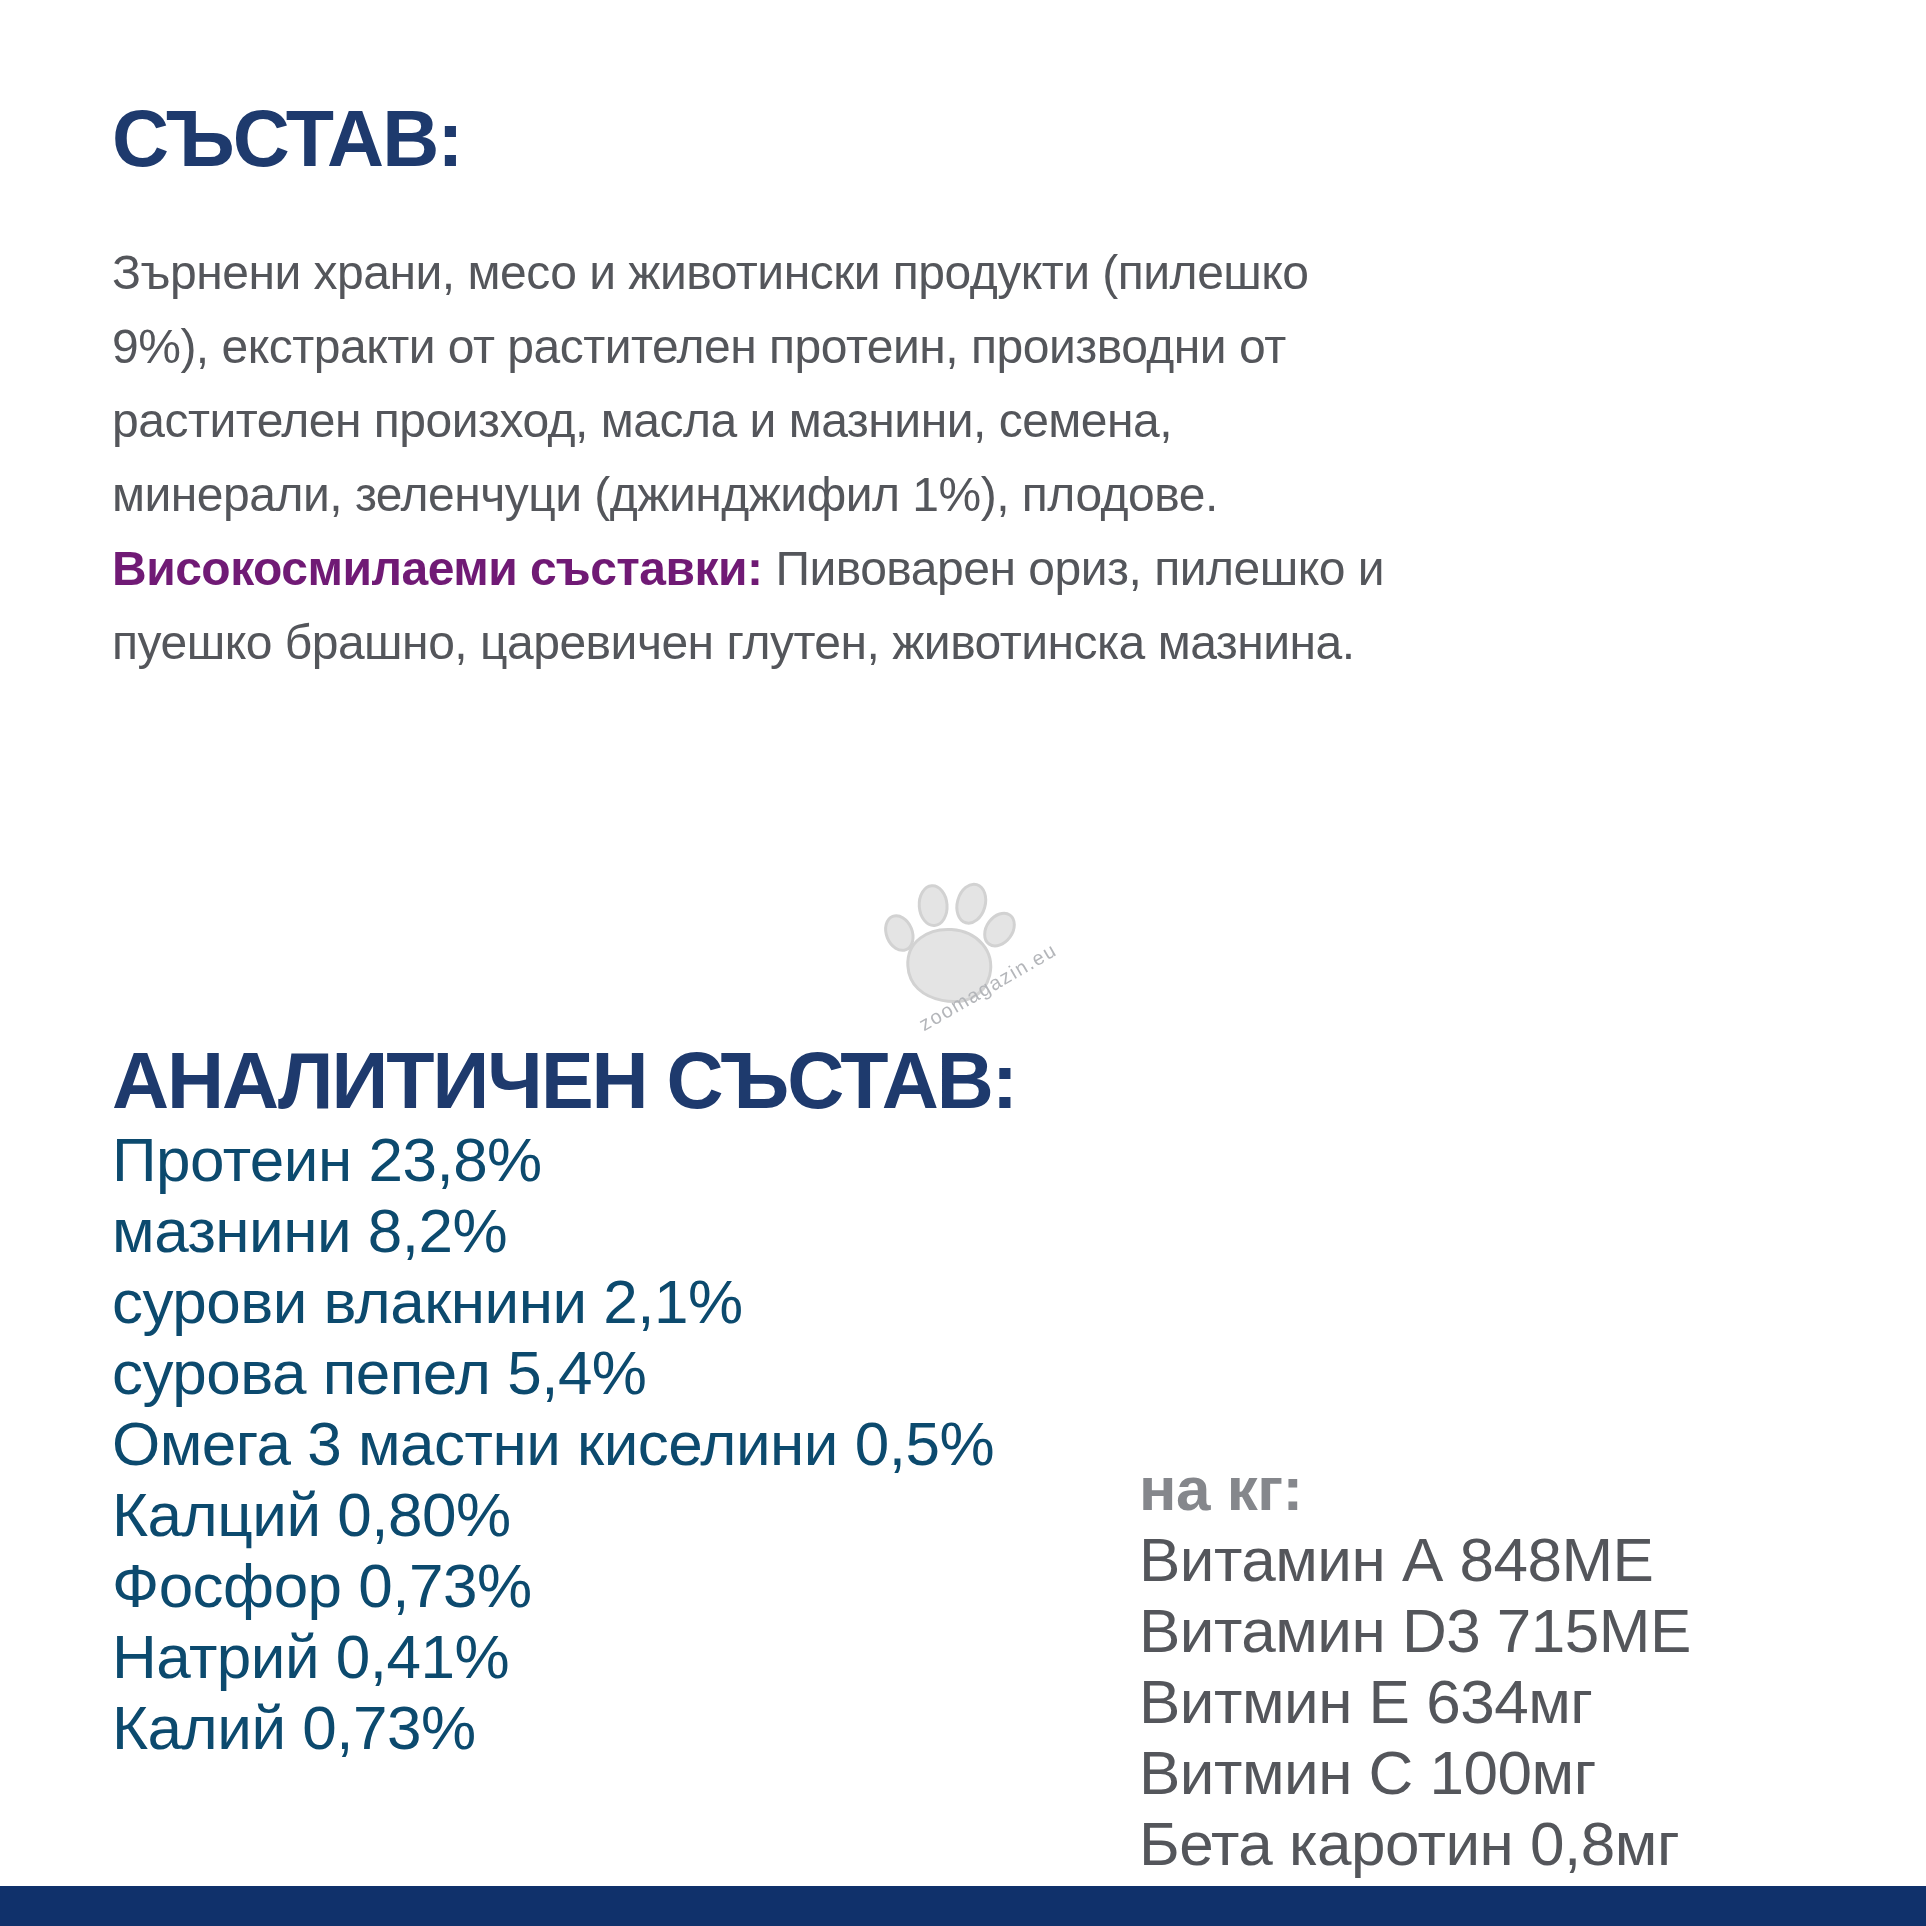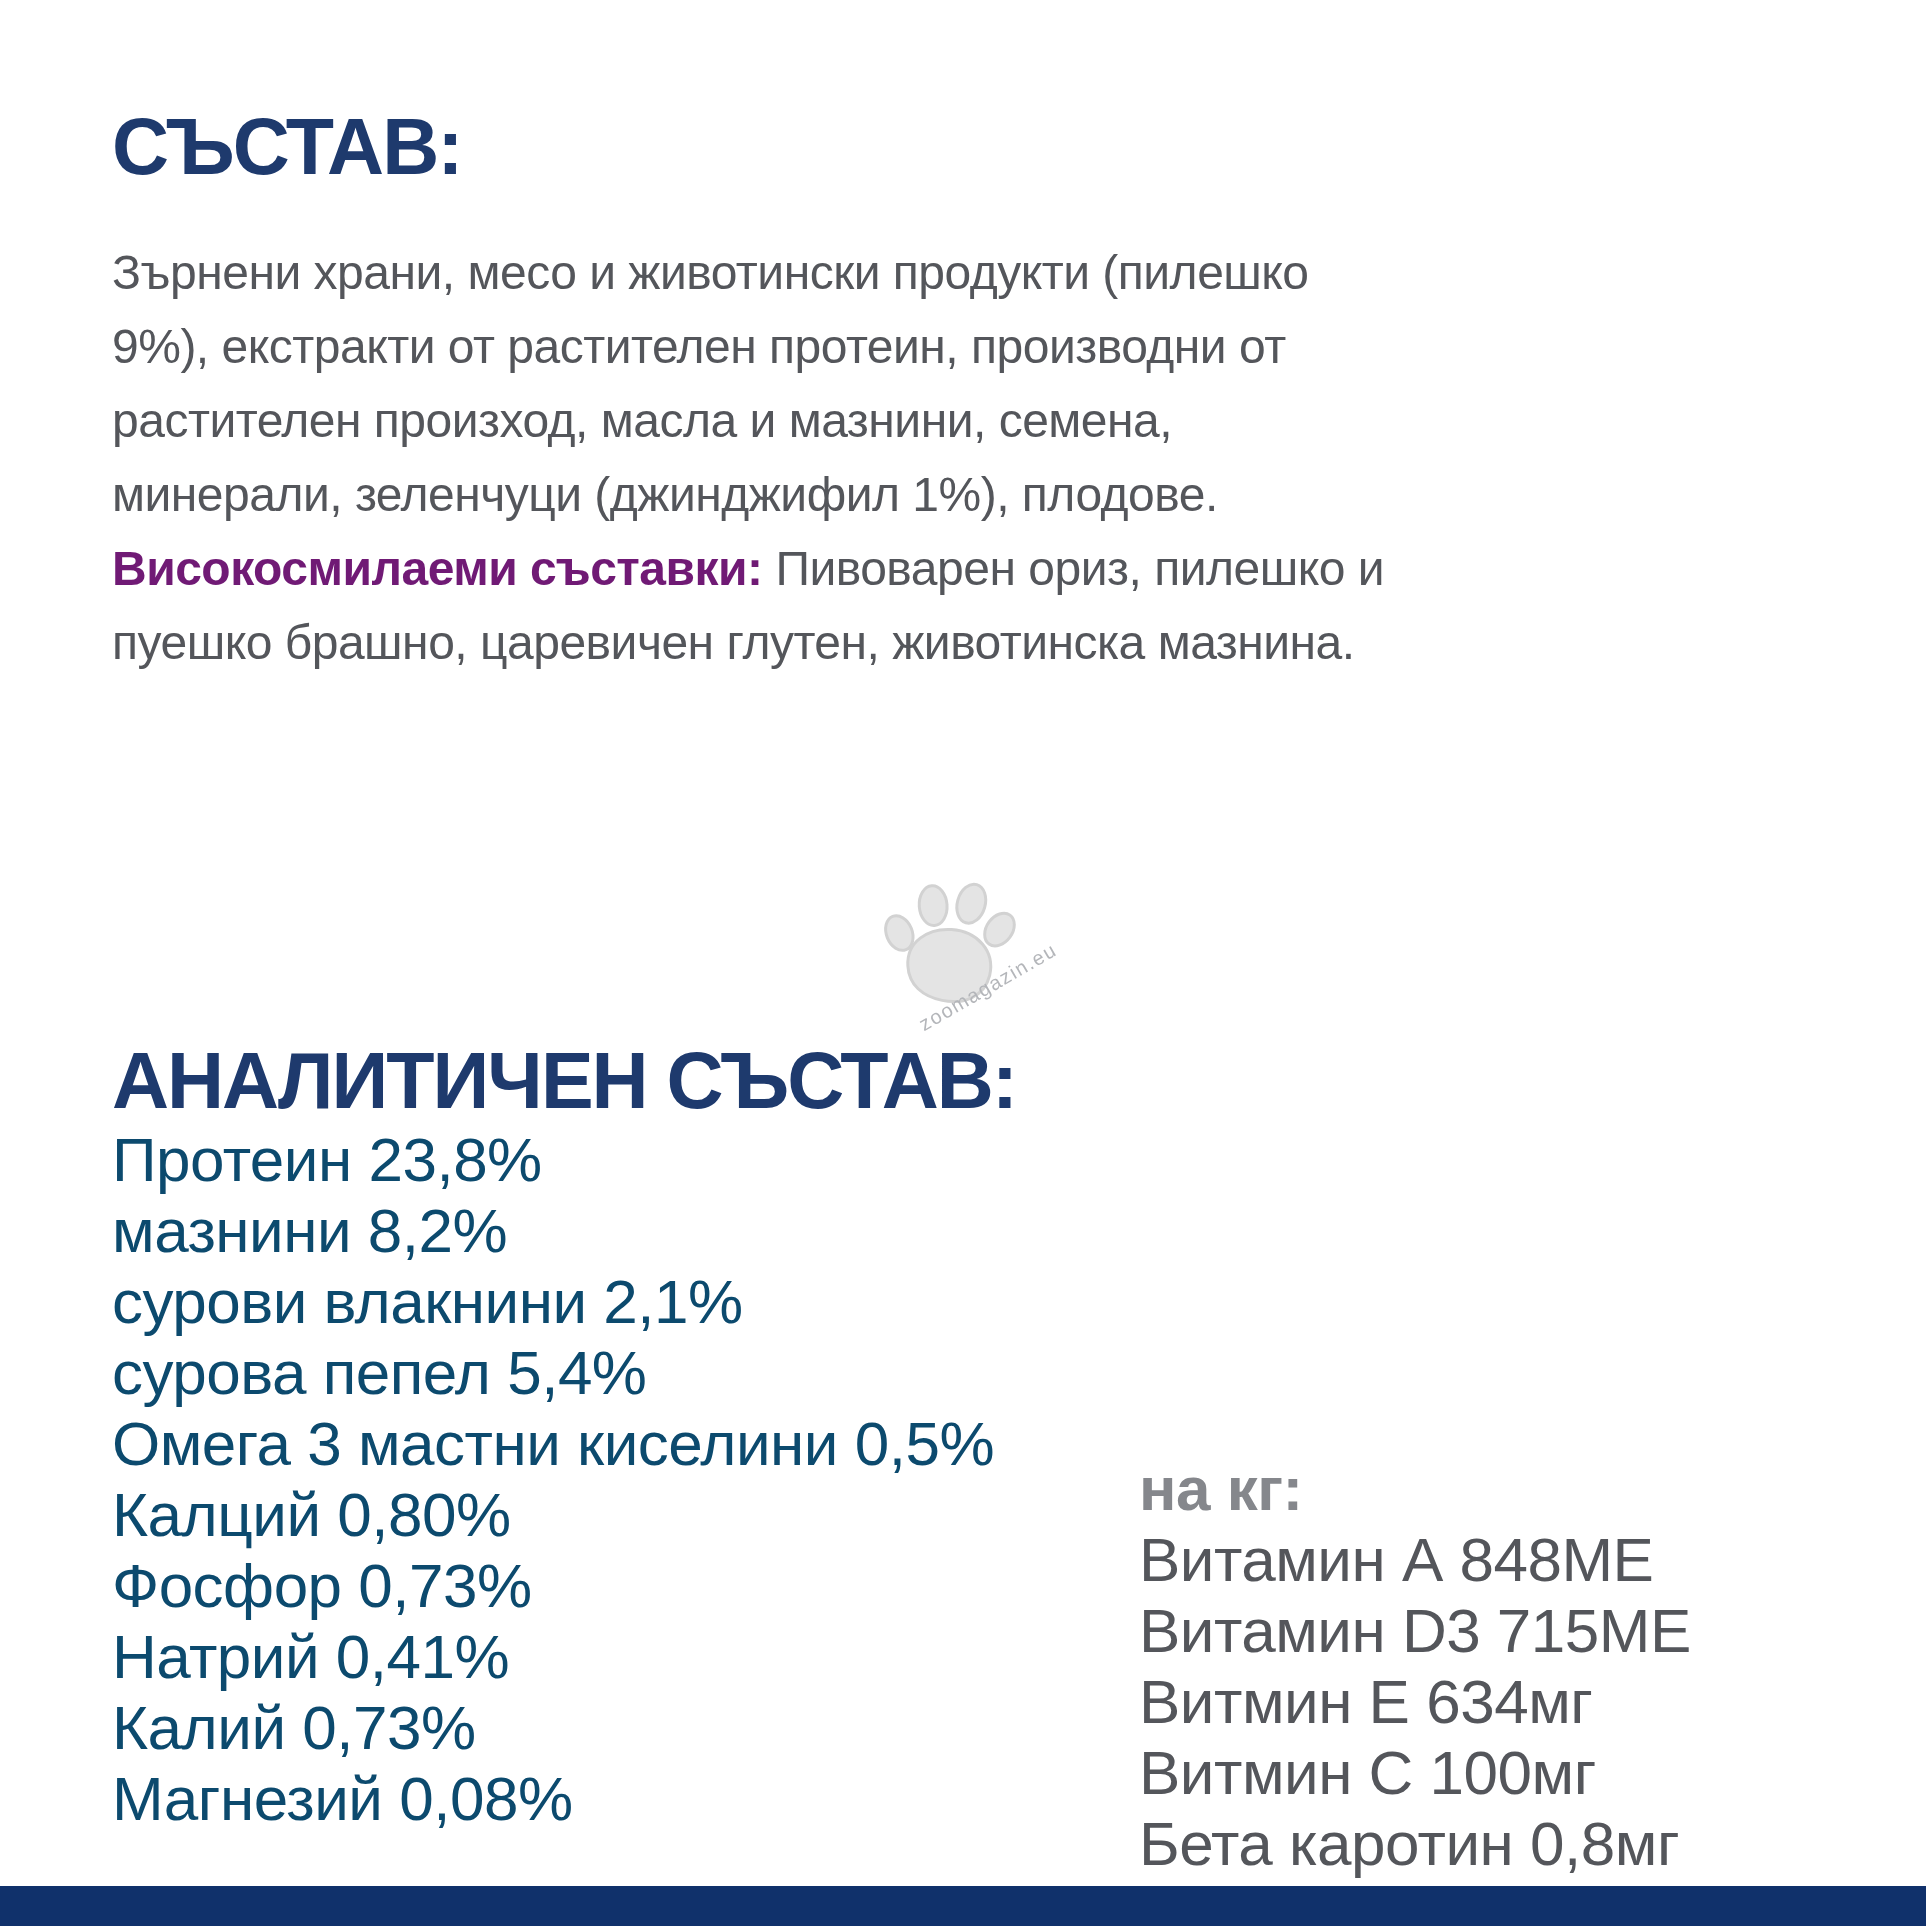--- a/index.html
+++ b/index.html
@@ -10,21 +10,21 @@
     background:#ffffff;
     overflow:hidden;
     font-family:"Liberation Sans",sans-serif;
   }
   .sec-heading{
     position:absolute;left:112px;margin:0;
     font-size:79px;font-weight:bold;letter-spacing:-2px;
     color:#1e3a6d;line-height:1;
     white-space:nowrap;
   }
-  #comp-heading{top:107px;}
+  #comp-heading{top:99px;}
   #anal-heading{top:994px;margin-top:47px;}
   .para{
     position:absolute;left:112px;top:236px;
     font-size:48px;line-height:74px;letter-spacing:-0.5px;
     color:#54565b;white-space:nowrap;
   }
   .bold-label{font-weight:bold;color:#701a75;}
   .nutrients{
     position:absolute;left:112px;top:1124px;
     font-size:62px;line-height:71px;letter-spacing:-0.5px;
@@ -89,21 +89,20 @@
   <div class="nutrients">
     <div>Протеин 23,8%</div>
     <div>мазнини 8,2%</div>
     <div>сурови влакнини 2,1%</div>
     <div>сурова пепел 5,4%</div>
     <div>Омега 3 мастни киселини 0,5%</div>
     <div>Калций 0,80%</div>
     <div>Фосфор 0,73%</div>
     <div>Натрий 0,41%</div>
     <div>Калий 0,73%</div>
-    <div>Магнезий 0,08%</div>
   </div>
 
   <div class="vitamins">
     <div class="perkg">на кг:</div>
     <div>Витамин А 848МЕ</div>
     <div>Витамин D3 715МЕ</div>
     <div>Витмин Е 634мг</div>
     <div>Витмин С 100мг</div>
     <div>Бета каротин 0,8мг</div>
   </div>

